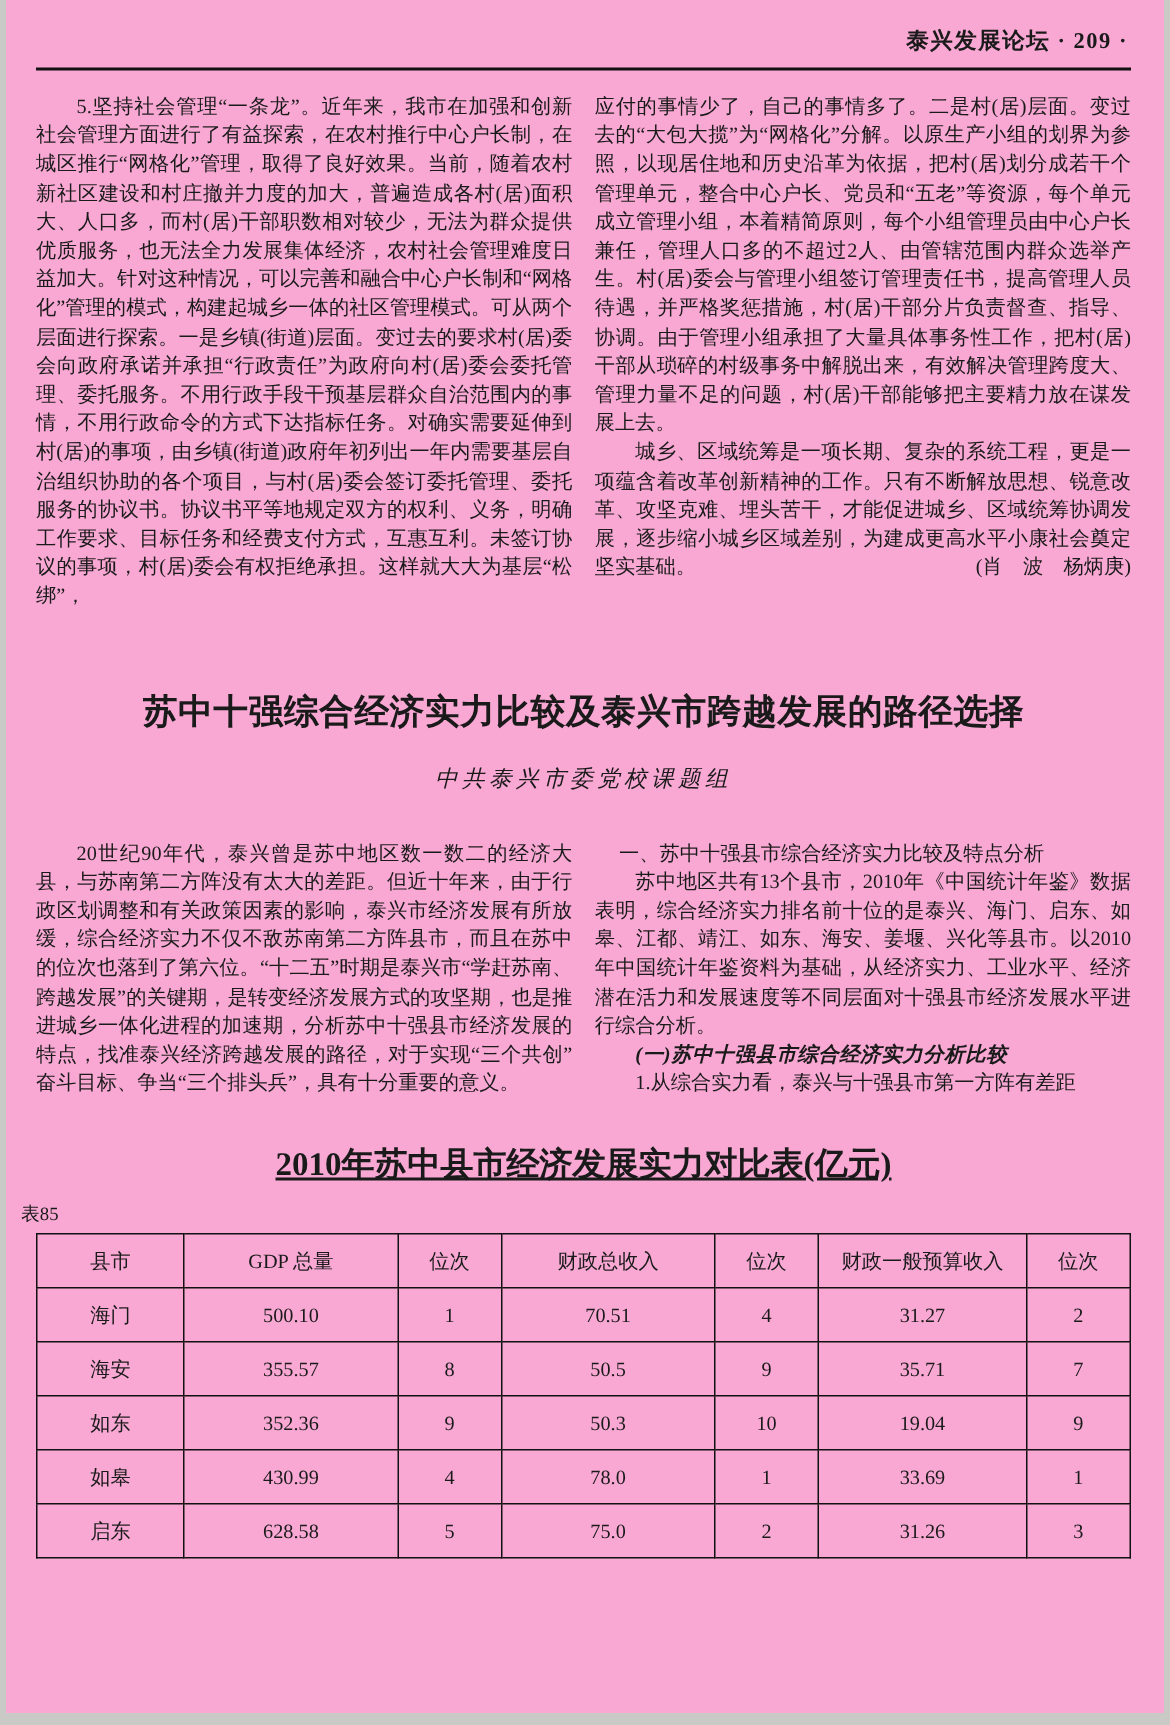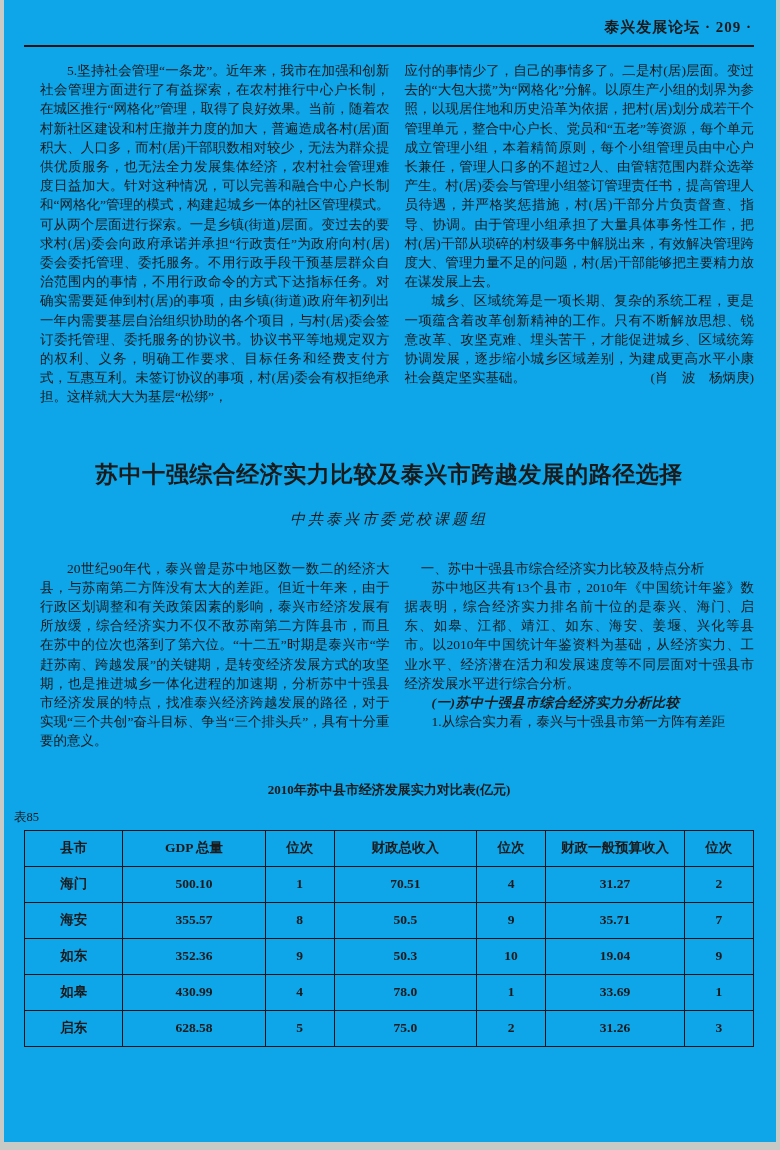--- a/index.html
+++ b/index.html
@@ -6,40 +6,39 @@
   body{
     width:780px;height:1150px;
     background:#c9c9c5;
     font-family:"Liberation Serif","DejaVu Serif",serif;
     color:#1a1a1a;
     -webkit-font-smoothing:antialiased;
   }
   .page{
     width:772px;height:1142px;
     margin:0 4px;
-    background:#0ea5e9;
+    background:#f9a8d4;
     box-sizing:border-box;
     padding:10px 22px 0 20px;
     overflow:hidden;
   }
   
   .running-head{
     text-align:right;
     font-size:15px;
     font-weight:bold;
     letter-spacing:1px;
     padding:8px 2px 8px 0;
     border-bottom:2.5px solid #111;
   }
   
   .columns{
     display:flex;
     gap:15px;
     margin-top:14px;
-    margin-left:16px;
   }
   .col{
     flex:1 1 0;
     min-width:0;
   }
   .body-text{
     font-size:13.5px;
     line-height:19.2px;
     text-align:justify;
     margin:0;
@@ -74,40 +73,41 @@
     text-align:justify;
   }
   .sub-heading{
     font-style:italic;
     letter-spacing:0.5px;
     font-weight:bold;
   }
   
   .table-title{
     text-align:center;
-    font-size:13px;
+    font-size:22px;
     font-weight:bold;
     margin:30px 0 0 0;
+    text-decoration:underline;
   }
   .table-label{
     font-size:12.5px;
     margin:10px 0 4px -10px;
   }
   table.data{
     width:100%;
     border-collapse:collapse;
     table-layout:fixed;
   }
   table.data th, table.data td{
     border:1.5px solid #111;
     height:35px;
     text-align:center;
     vertical-align:middle;
     font-size:13.5px;
-    font-weight:bold;
+    font-weight:normal;
     padding:0 2px;
     overflow:hidden;
   }
 </style>
 </head>
 <body>
 
 <div class="page">
 
   <div class="running-head">

